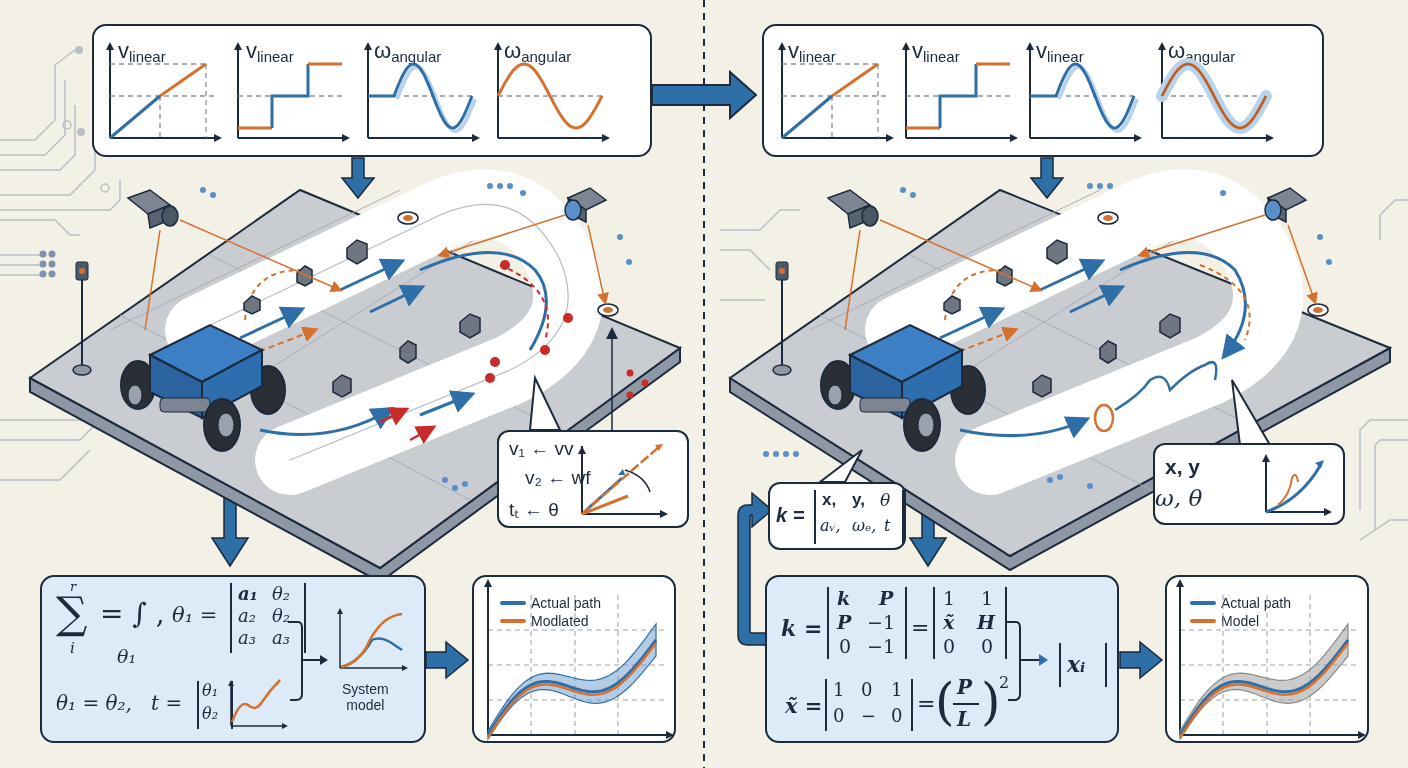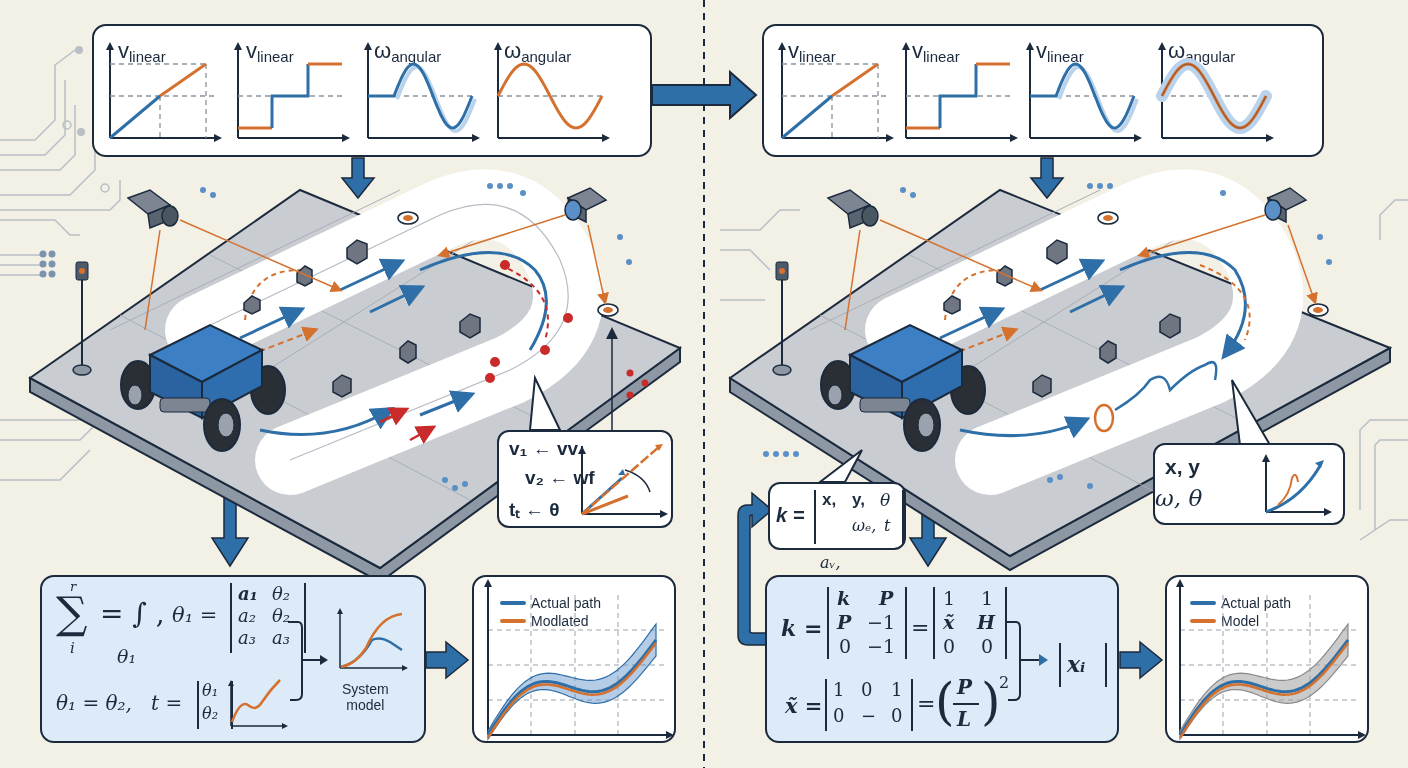--- a/index.html
+++ b/index.html
@@ -347,21 +347,21 @@
     <line x1="1162" y1="138" x2="1162" y2="48" stroke="#1b2a3d" stroke-width="2"></line>
     <path d="M1162,42 l-4,8 l8,0 z" fill="#1b2a3d"></path>
     <line x1="1162" y1="138" x2="1268" y2="138" stroke="#1b2a3d" stroke-width="2"></line>
     <path d="M1274,138 l-8,-4 l0,8 z" fill="#1b2a3d"></path>
     <line x1="1162" y1="96" x2="1270" y2="96" stroke="#8a929c" stroke-width="1.3" stroke-dasharray="5,4"></line>
     <polyline points="1162.0,96.0 1164.6,91.0 1167.2,86.1 1169.8,81.5 1172.4,77.2 1175.0,73.4 1177.6,70.1 1180.2,67.5 1182.8,65.6 1185.4,64.4 1188.0,64.0 1190.6,64.4 1193.2,65.6 1195.8,67.5 1198.4,70.1 1201.0,73.4 1203.6,77.2 1206.2,81.5 1208.8,86.1 1211.4,91.0 1214.0,96.0 1216.6,101.0 1219.2,105.9 1221.8,110.5 1224.4,114.8 1227.0,118.6 1229.6,121.9 1232.2,124.5 1234.8,126.4 1237.4,127.6 1240.0,128.0 1242.6,127.6 1245.2,126.4 1247.8,124.5 1250.4,121.9 1253.0,118.6 1255.6,114.8 1258.2,110.5 1260.8,105.9 1263.4,101.0 1266.0,96.0" stroke="#b9d3ec" stroke-width="12" fill="none" stroke-linecap="round"></polyline>
     <polyline points="1162.0,96.0 1164.6,91.0 1167.2,86.1 1169.8,81.5 1172.4,77.2 1175.0,73.4 1177.6,70.1 1180.2,67.5 1182.8,65.6 1185.4,64.4 1188.0,64.0 1190.6,64.4 1193.2,65.6 1195.8,67.5 1198.4,70.1 1201.0,73.4 1203.6,77.2 1206.2,81.5 1208.8,86.1 1211.4,91.0 1214.0,96.0 1216.6,101.0 1219.2,105.9 1221.8,110.5 1224.4,114.8 1227.0,118.6 1229.6,121.9 1232.2,124.5 1234.8,126.4 1237.4,127.6 1240.0,128.0 1242.6,127.6 1245.2,126.4 1247.8,124.5 1250.4,121.9 1253.0,118.6 1255.6,114.8 1258.2,110.5 1260.8,105.9 1263.4,101.0 1266.0,96.0" stroke="#d4712f" stroke-width="3" fill="none"></polyline>
     <polyline points="1162.0,96.0 1164.6,91.0 1167.2,86.1 1169.8,81.5 1172.4,77.2 1175.0,73.4 1177.6,70.1 1180.2,67.5 1182.8,65.6 1185.4,64.4 1188.0,64.0 1190.6,64.4 1193.2,65.6 1195.8,67.5 1198.4,70.1 1201.0,73.4 1203.6,77.2 1206.2,81.5 1208.8,86.1 1211.4,91.0 1214.0,96.0 1216.6,101.0 1219.2,105.9 1221.8,110.5 1224.4,114.8 1227.0,118.6 1229.6,121.9 1232.2,124.5 1234.8,126.4 1237.4,127.6 1240.0,128.0 1242.6,127.6 1245.2,126.4 1247.8,124.5 1250.4,121.9 1253.0,118.6 1255.6,114.8 1258.2,110.5 1260.8,105.9 1263.4,101.0 1266.0,96.0" stroke="#1b2a3d" stroke-width="0.8" fill="none" opacity="0.5"></polyline>
   </svg>
 
-<div class="callout" style="left:497px;top:430px;width:176px;height:98px;font-weight:bold;">
+<div class="callout" style="left:497px;top:430px;width:192px;height:98px;">
   <div class="mtxt" style="left:10px;top:6px;font-size:19px;">v₁ ← vv</div>
   <div class="mtxt" style="left:26px;top:35px;font-size:19px;">v₂ ← wf</div>
   <div class="mtxt" style="left:10px;top:64px;font-size:19px;">tₜ ← θ</div>
 </div>
 <svg width="1408" height="768" viewBox="0 0 1408 768" style="pointer-events:none;">
   <line x1="582" y1="514" x2="582" y2="446" stroke="#1b2a3d" stroke-width="2" marker-end="url(#ah2)"></line>
   <line x1="582" y1="514" x2="665" y2="514" stroke="#1b2a3d" stroke-width="2"></line>
   <path d="M582,514 L622,478" stroke="#2e6fa8" stroke-width="3"></path>
   <path d="M582,514 L660,446" stroke="#d4712f" stroke-width="2.5" stroke-dasharray="10,3"></path>
   <path d="M582,514 L628,496" stroke="#d4712f" stroke-width="3"></path>
@@ -371,21 +371,21 @@
   <path d="M625,475 l-7,0 l5,-6 z" fill="#2e6fa8"></path>
   <path d="M663,444 l-8,1 l4,6 z" fill="#d4712f"></path>
 </svg>
 
 <div class="callout" style="left:768px;top:482px;width:138px;height:68px;">
   <div class="mtxt" style="left:6px;top:20px;font-size:20px;font-weight:bold;font-style:italic;">k =</div>
   <div style="position:absolute;left:44px;top:6px;width:86px;height:54px;border-left:2px solid #1b2a3d;border-right:2px solid #1b2a3d;"></div>
   <div class="mtxt" style="left:52px;top:6px;font-size:17px;font-weight:bold;">x,</div>
   <div class="mtxt" style="left:82px;top:6px;font-size:17px;font-weight:bold;">y,</div>
   <div class="math" style="left:110px;top:6px;font-size:17px;">θ</div>
-  <div class="math" style="left:50px;top:32px;font-size:16px;margin-top:37px;">aᵥ,</div>
+  <div class="math" style="left:50px;top:32px;font-size:16px;">aᵥ,</div>
   <div class="math" style="left:82px;top:32px;font-size:16px;">ωₑ,</div>
   <div class="math" style="left:114px;top:32px;font-size:16px;">t</div>
 </div>
 <div class="callout" style="left:1153px;top:443px;width:192px;height:82px;">
   <div class="mtxt" style="left:10px;top:10px;font-size:21px;font-weight:bold;">x, y</div>
   <div class="math" style="left:0;top:40px;font-size:23px;">ω, θ</div>
 </div>
 <svg width="1408" height="768" viewBox="0 0 1408 768" style="pointer-events:none;">
   <line x1="1266" y1="512" x2="1266" y2="460" stroke="#1b2a3d" stroke-width="2"></line>
   <path d="M1266,454 l-4,8 l8,0 z" fill="#1b2a3d"></path>

